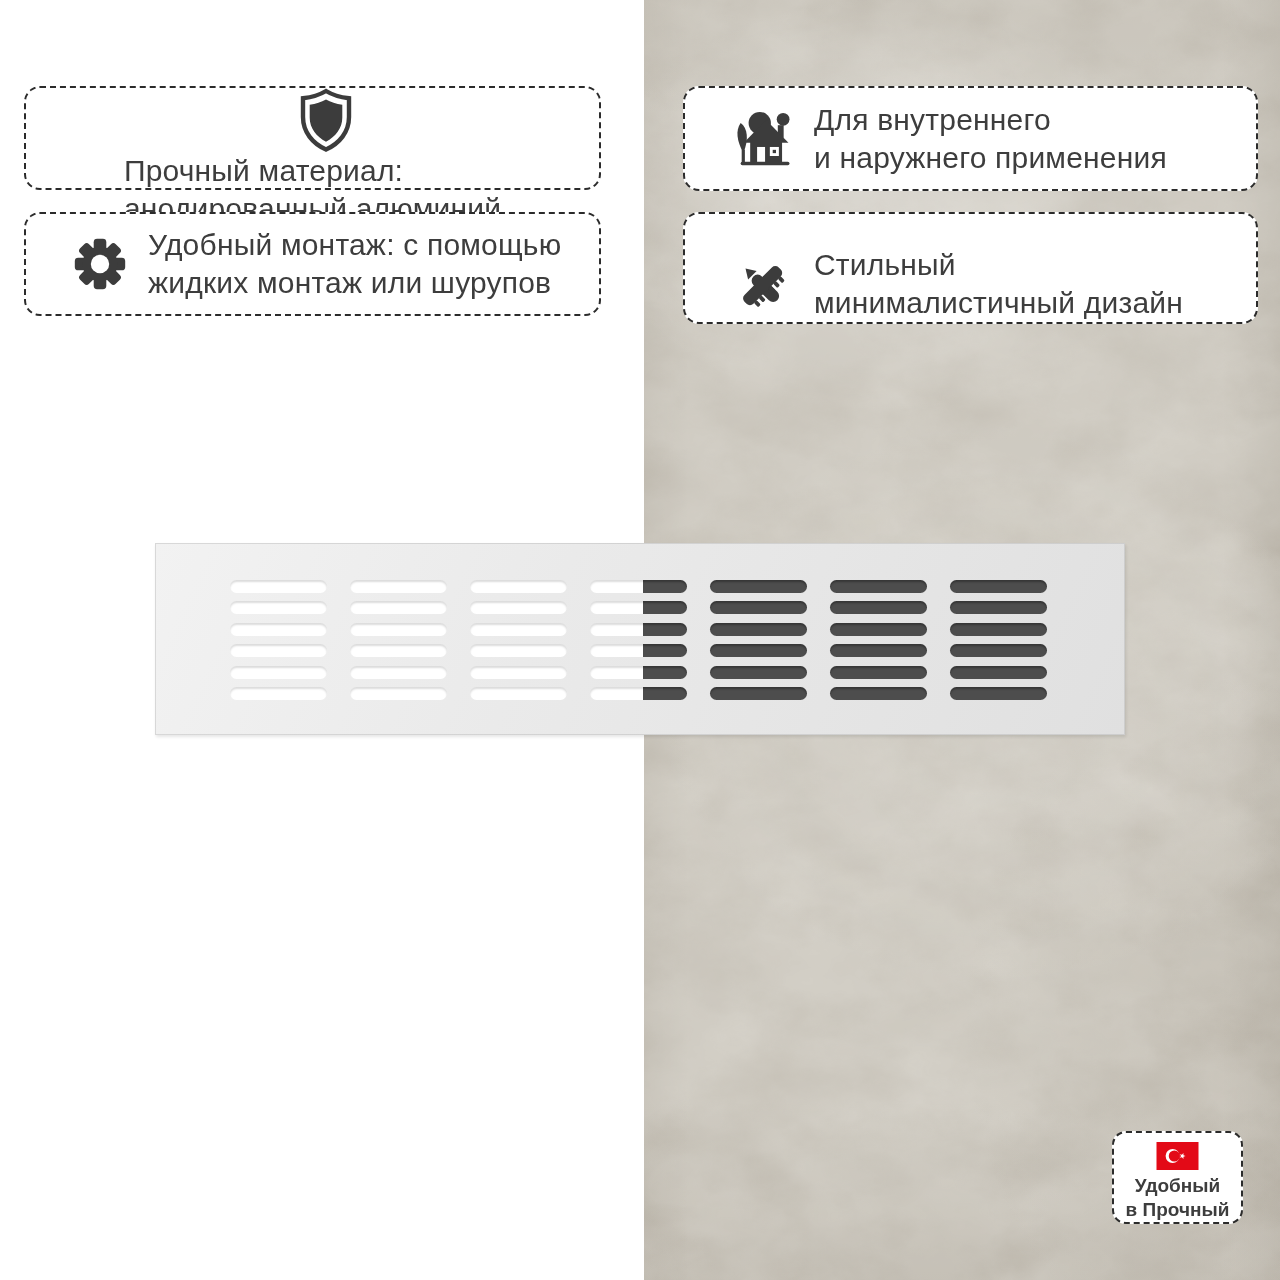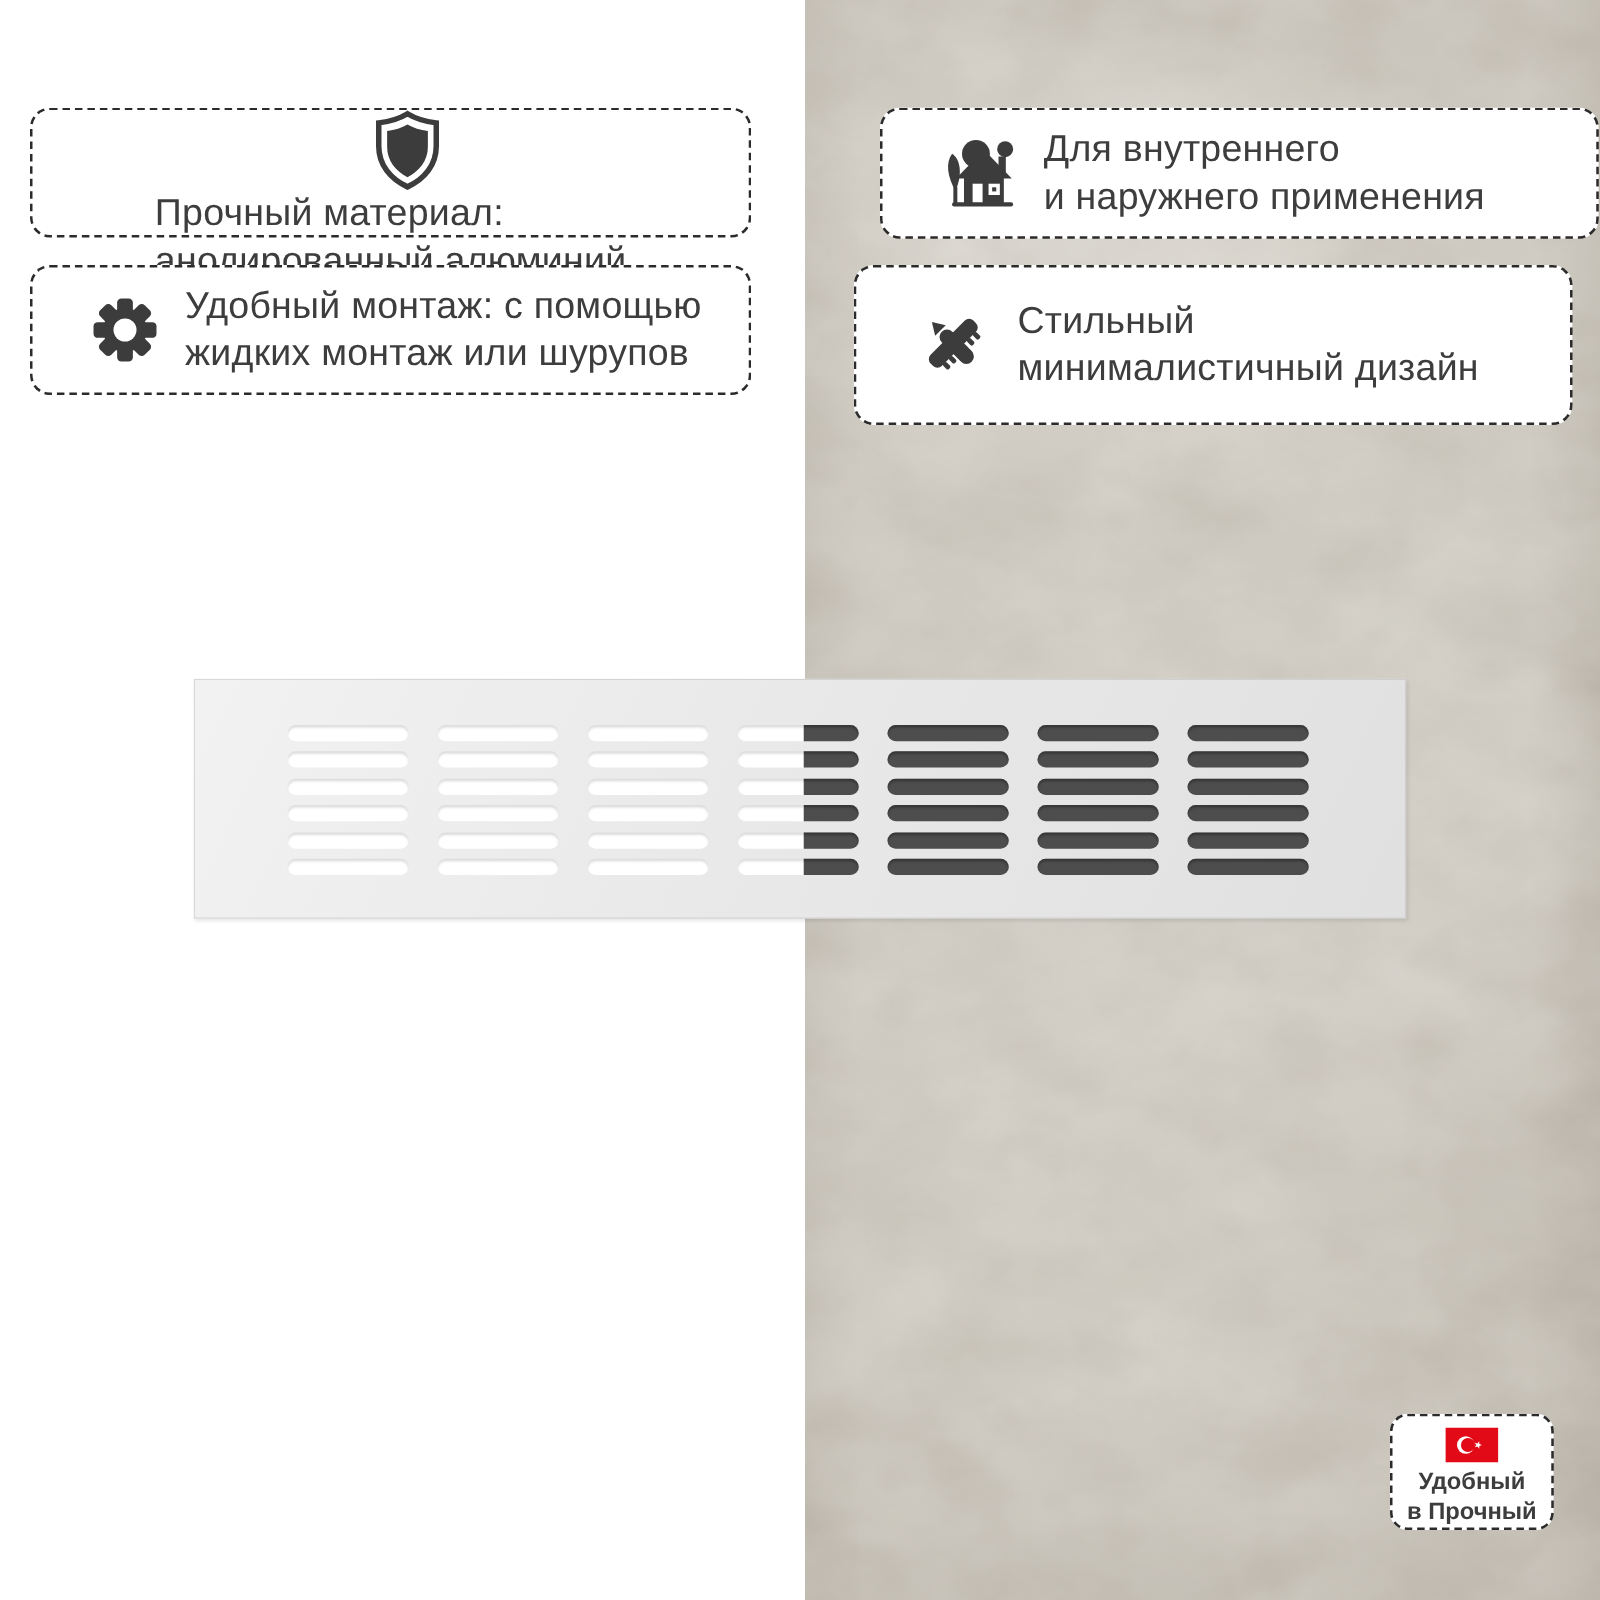--- a/index.html
+++ b/index.html
@@ -23,22 +23,22 @@
   }
   .bg-right .grain{position:absolute;inset:0;opacity:.55;}
   
   .feature{
     position:absolute;background:#ffffff;
     border:2px dashed var(--border_dark,#2b2b2b);border-radius:16px;
     display:flex;align-items:center;box-sizing:border-box;
   }
   .f1{left:24px;top:86px;width:577px;height:104px;flex-direction:column;}
   .f2{left:24px;top:212px;width:577px;height:104px;}
-  .f3{left:704px;top:86px;width:575px;height:105px;}
-  .f4{left:683px;top:212px;width:575px;height:128px;}
+  .f3{left:683px;top:86px;width:575px;height:105px;}
+  .f4{left:683px;top:212px;width:575px;height:112px;align-items:flex-end;}
   .feature .icon{flex:0 0 auto;margin:0 16px 0 42px;width:64px;height:64px;display:flex;align-items:center;justify-content:center;}
   .f3 .icon,.f4 .icon{margin-left:45px;width:68px;height:70px;}
   .feature .txt{font-size:30px;line-height:38px;letter-spacing:0.2px;color:var(--text,#3d3d3d);}
   
   .plate{
     position:absolute;left:155px;top:543px;width:970px;height:192px;
     background:linear-gradient(115deg,#f2f2f2 0%,#eaeaea 40%,#e0e0e0 100%);
     box-shadow:inset 0 0 0 1px rgba(170,170,170,0.35), 1px 2px 3px rgba(0,0,0,0.10);
   }
   .slot-layer{position:absolute;inset:0;}

